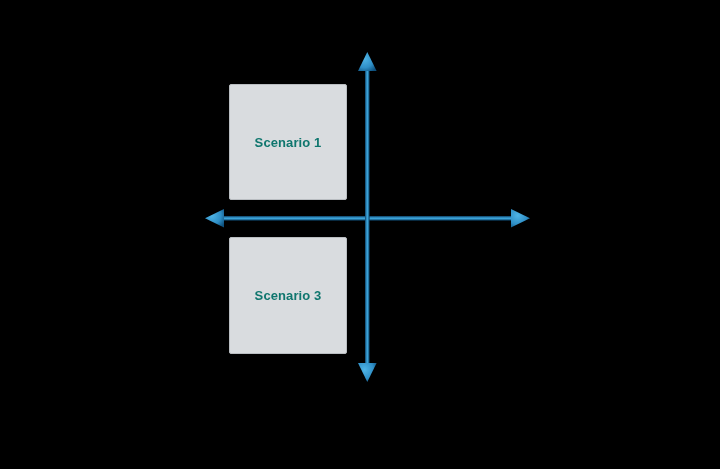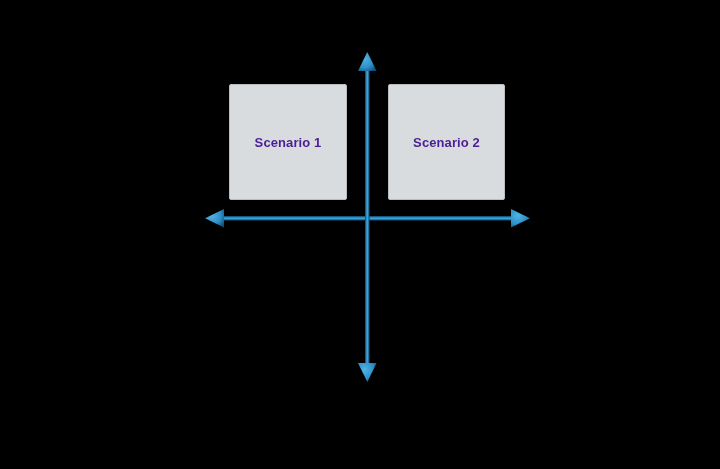--- a/index.html
+++ b/index.html
@@ -41,21 +41,21 @@
     border-radius: 2px;
     box-shadow: 2px 2px 3px rgba(0,0,0,0.65);
     display: flex;
     align-items: center;
     justify-content: center;
   }
   .quad-label {
     font-family: "Liberation Sans", sans-serif;
     font-size: 13px;
     font-weight: bold;
-    color: #4c1d95;
+    color: #0f766e;
     letter-spacing: 0.1px;
     white-space: nowrap;
     line-height: 1;
   }
 
   #box-0 { left: 229px; top: 84px;  width: 118px; height: 116px; }
   #box-1 { left: 388px; top: 84px;  width: 117px; height: 116px; }
   #box-2 { left: 229px; top: 237px; width: 118px; height: 117px; }
   #box-3 { left: 388px; top: 237px; width: 117px; height: 117px; }
 </style>
@@ -95,19 +95,19 @@
     <polygon points="205,218.3 224,209 224,227.6" fill="url(#gradHead)"></polygon>
     <polygon points="530,218.3 511,209 511,227.6" fill="url(#gradHead)"></polygon>
     <polygon points="367.3,52 358,71 376.6,71" fill="url(#gradHead)"></polygon>
     <polygon points="367.3,382 358,363 376.6,363" fill="url(#gradHead)"></polygon>
   </svg>
 
   <div class="quad-box" id="box-0">
     <span class="quad-label">Scenario 1</span>
   </div>
 
-  <div class="quad-box" id="box-1">
-    <span class="quad-label">Scenario 2</span>
+
+  <div class="quad-box" id="box-2">
+    <span class="quad-label">Scenario 3</span>
   </div>
-
 
 
 </div>
 
 </body></html>

